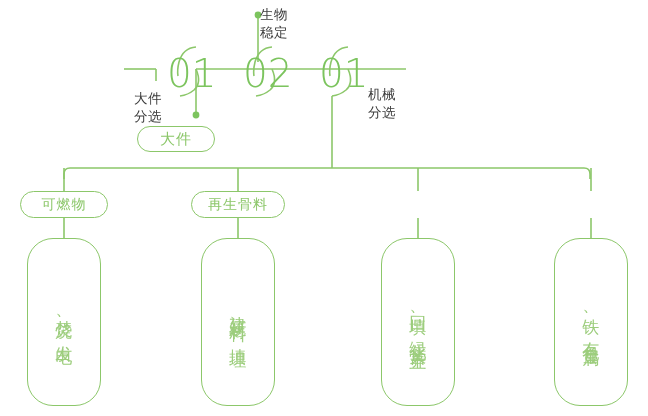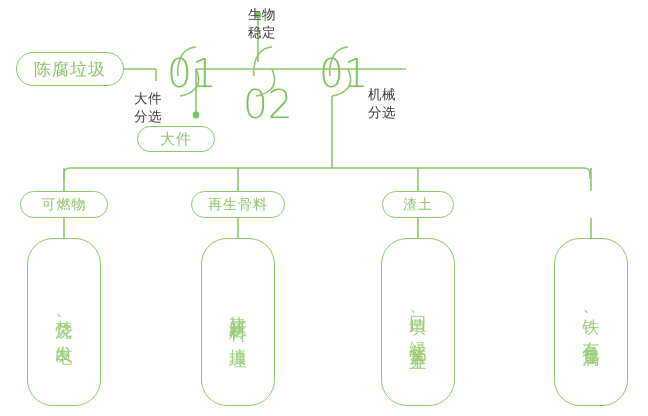--- a/index.html
+++ b/index.html
@@ -94,34 +94,34 @@
   .stepnum {
     position: absolute;
     color: #7cc45e;
     font-size: 39px;
     font-family: "DejaVu Sans", "Liberation Sans", sans-serif;
     font-weight: 300;
     letter-spacing: 0px;
     line-height: 1;
   }
   .stepnum.n1 { left: 167px; top: 54px; }
-  .stepnum.n2 { left: 243px; top: 54px; margin-top: 31px; }
+  .stepnum.n2 { left: 243px; top: 54px; }
   .stepnum.n3 { left: 319px; top: 54px; }
 
   
   .note {
     position: absolute;
     color: #3c3c3c;
     font-size: 13.5px;
     line-height: 1.32;
     letter-spacing: 0.5px;
     white-space: nowrap;
   }
   .note.n-bulky { left: 134px; top: 90px; text-align: left; }
-  .note.n-bio   { left: 248px; top: 6px;  text-align: right; }
+  .note.n-bio   { left: 260px; top: 6px;  text-align: right; }
   .note.n-mech  { left: 368px; top: 86px; text-align: left; }
   .note span { display: block; }
 </style>
 </head>
 <body>
 
 <div id="stage">
 
   <svg id="wires" viewBox="0 0 648 416">
     <g fill="none" stroke="#8cc76a" stroke-width="1.6" stroke-linecap="butt">
@@ -161,21 +161,20 @@
       <path d="M64 218 L64 238"></path>
       <path d="M238 218 L238 238"></path>
       <path d="M418 218 L418 238"></path>
       <path d="M591 218 L591 238"></path>
     </g>
 
     <circle cx="196" cy="115" r="3.4" fill="#7cc45e"></circle>
     <circle cx="258" cy="15" r="3.4" fill="#7cc45e"></circle>
   </svg>
 
-  <div class="pill pill-source">陈腐垃圾</div>
 
   <div class="stepnum n1">01</div>
   <div class="stepnum n2">02</div>
   <div class="stepnum n3">01</div>
 
   <div class="note n-bulky">
     <span>大件</span>
     <span>分选</span>
   </div>
   <div class="note n-bio">
@@ -184,21 +183,20 @@
   </div>
   <div class="note n-mech">
     <span>机械</span>
     <span>分选</span>
   </div>
 
   <div class="pill pill-bulky">大件</div>
 
   <div class="pill pill-cat c0">可燃物</div>
   <div class="pill pill-cat c1">再生骨料</div>
-  <div class="pill pill-cat c2">渣土</div>
 
   <div class="vbox b0">
     <div class="vtext">焚烧、发电</div>
   </div>
   <div class="vbox b1">
     <div class="vtext">建筑材料、填埋</div>
   </div>
   <div class="vbox b2">
     <div class="vtext">回填、绿化营养土</div>
   </div>

